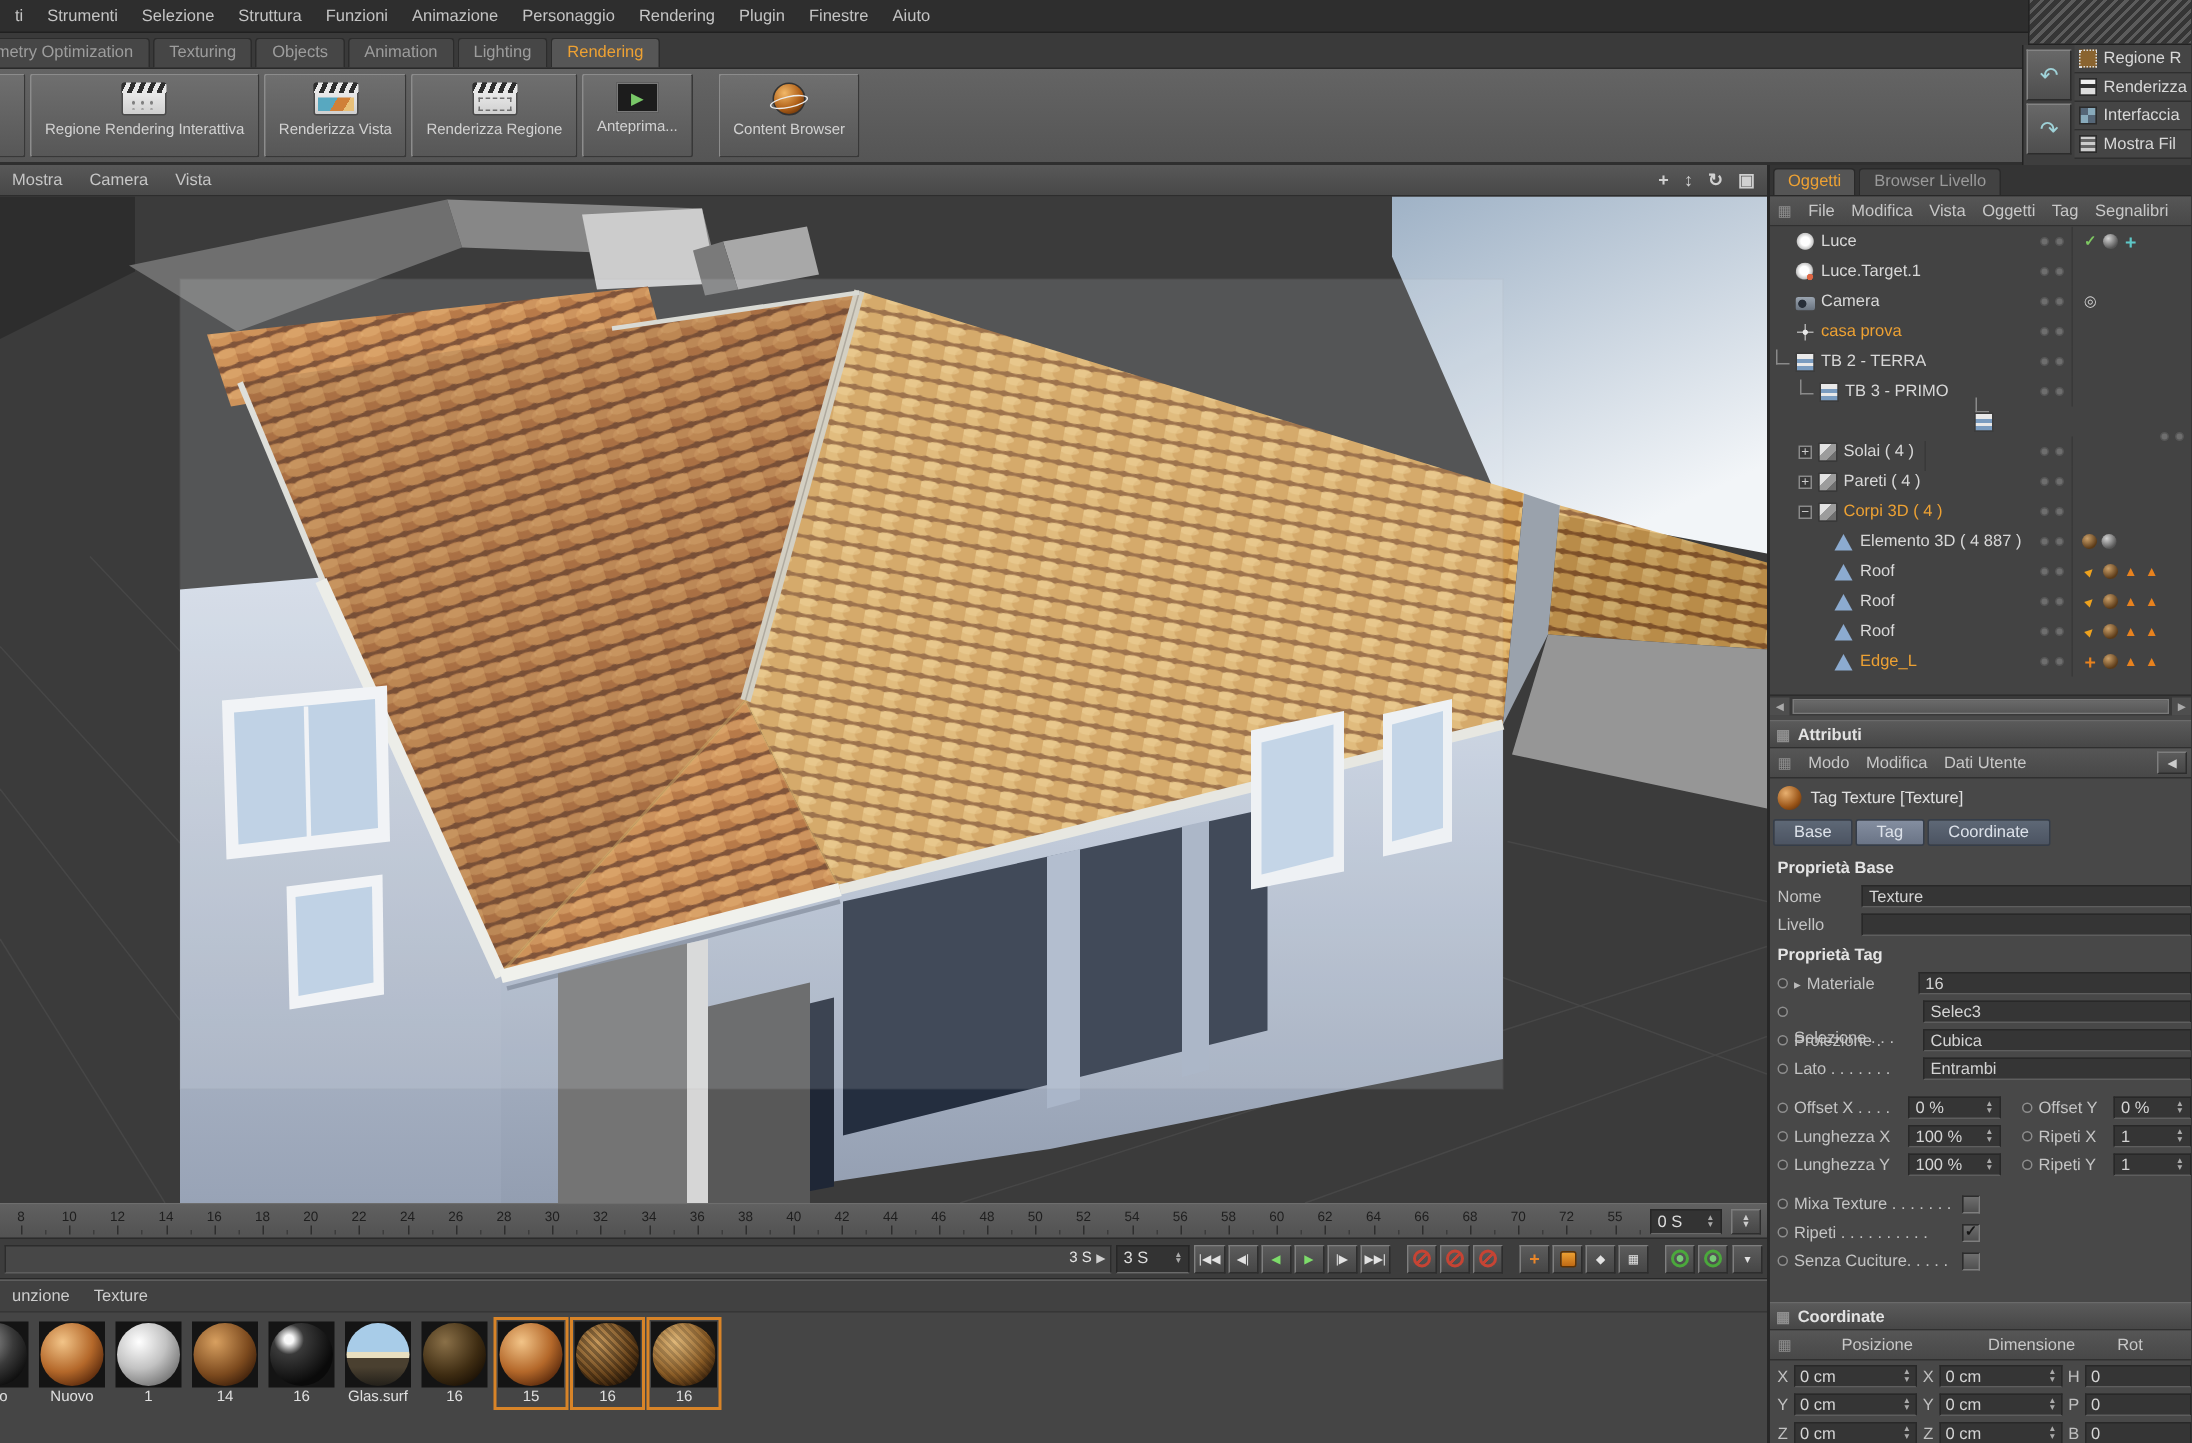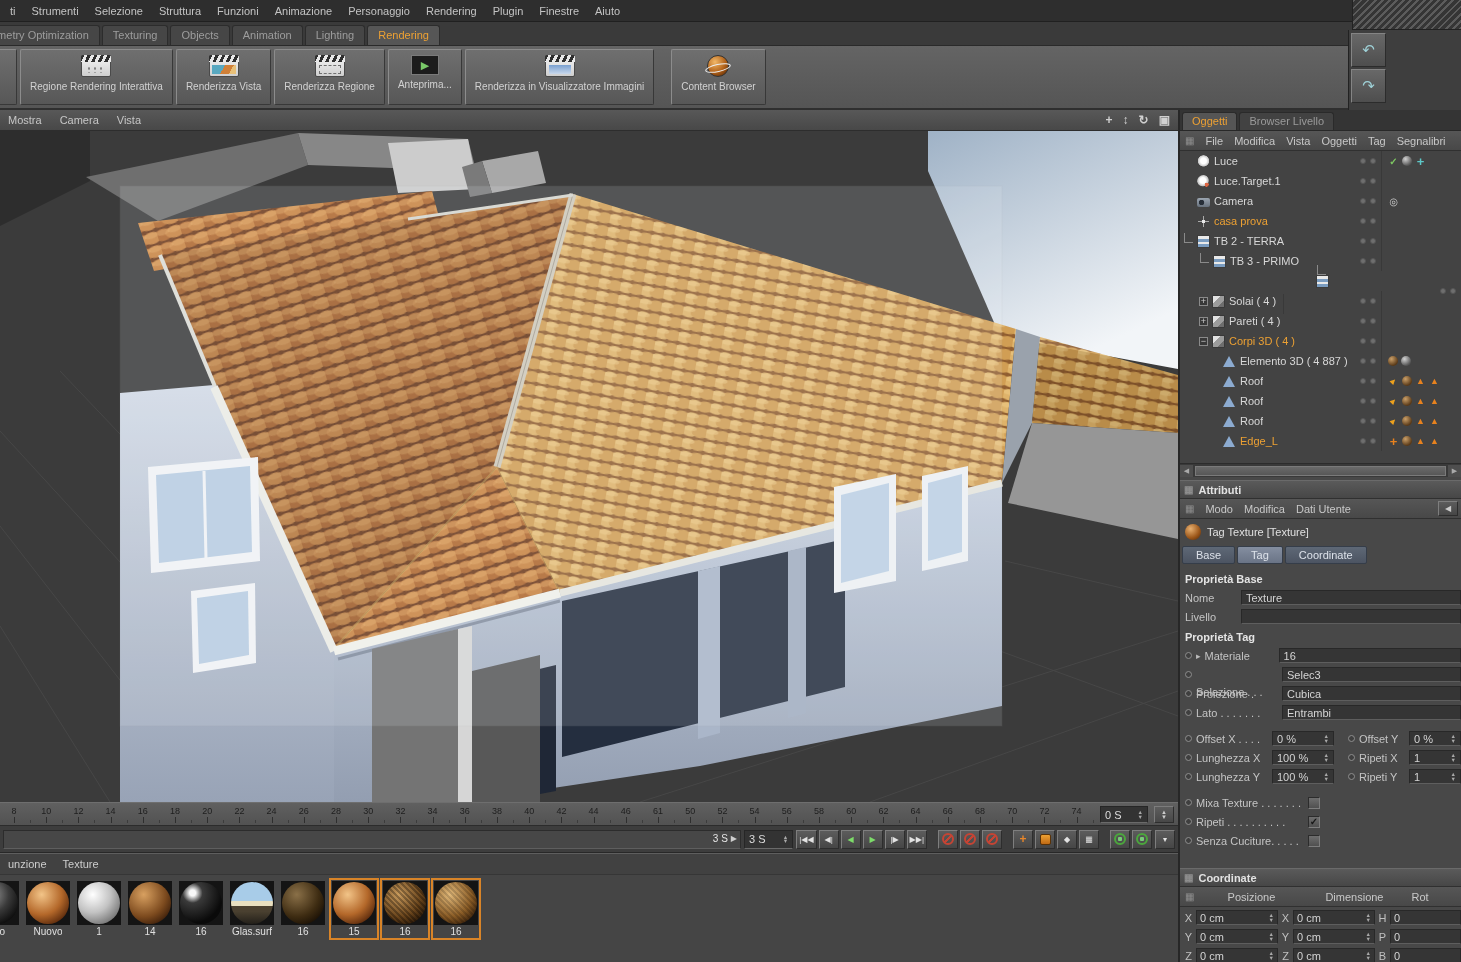--- a/index.html
+++ b/index.html
@@ -195,35 +195,49 @@
         <span class="lbl">Renderizza Vista</span>
       </button>
       <button class="tbtn">
         <span class="ticon ic-clap ic-rr"></span>
         <span class="lbl">Renderizza Regione</span>
       </button>
       <button class="tbtn">
         <span class="ticon ic-prev"></span>
         <span class="lbl">Anteprima...</span>
       </button>
-      <button class="tbtn">
-        <span class="ticon ic-clap ic-rpv"></span>
-        <span class="lbl">Renderizza in Visualizzatore Immagini</span>
-      </button>
       <button class="tbtn tgap">
         <span class="ticon ic-cb"></span>
         <span class="lbl">Content Browser</span>
       </button>
     </div>
 
   <div class="quickpanel">
     <div class="qbtns">
       <div class="qbtn">↶</div>
       <div class="qbtn">↷</div>
     </div>
+    <div class="qlist" id="qp-list">
+        <div class="qrow">
+          <span class="qicon"></span>
+          <span class="qlbl">Regione R</span>
+        </div>
+        <div class="qrow">
+          <span class="qicon"></span>
+          <span class="qlbl">Renderizza</span>
+        </div>
+        <div class="qrow">
+          <span class="qicon"></span>
+          <span class="qlbl">Interfaccia</span>
+        </div>
+        <div class="qrow">
+          <span class="qicon"></span>
+          <span class="qlbl">Mostra Fil</span>
+        </div>
+      </div>
   </div>
 
   <div class="vph">
     <div id="vp-menu" style="display:flex">
         <span class="vpm">Mostra</span>
         <span class="vpm">Camera</span>
         <span class="vpm">Vista</span>
       </div>
     <div class="vpicons" id="vp-icons">
         <span class="vpic">+</span>
@@ -386,21 +400,21 @@
       <span class="tline minor" style="left: 545.2px;"></span>
       <span class="tick" style="left: 561.4px;">42</span>
       <span class="tline" style="left: 561.4px;"></span>
       <span class="tline minor" style="left: 577.4px;"></span>
       <span class="tick" style="left: 593.6px;">44</span>
       <span class="tline" style="left: 593.6px;"></span>
       <span class="tline minor" style="left: 609.6px;"></span>
       <span class="tick" style="left: 625.8px;">46</span>
       <span class="tline" style="left: 625.8px;"></span>
       <span class="tline minor" style="left: 641.8px;"></span>
-      <span class="tick" style="left: 658px;">61</span>
+      <span class="tick" style="left: 658px;">48</span>
       <span class="tline" style="left: 658px;"></span>
       <span class="tline minor" style="left: 674px;"></span>
       <span class="tick" style="left: 690.2px;">50</span>
       <span class="tline" style="left: 690.2px;"></span>
       <span class="tline minor" style="left: 706.2px;"></span>
       <span class="tick" style="left: 722.4px;">52</span>
       <span class="tline" style="left: 722.4px;"></span>
       <span class="tline minor" style="left: 738.4px;"></span>
       <span class="tick" style="left: 754.6px;">54</span>
       <span class="tline" style="left: 754.6px;"></span>
@@ -425,21 +439,21 @@
       <span class="tline minor" style="left: 963.8px;"></span>
       <span class="tick" style="left: 980px;">68</span>
       <span class="tline" style="left: 980px;"></span>
       <span class="tline minor" style="left: 996px;"></span>
       <span class="tick" style="left: 1012.2px;">70</span>
       <span class="tline" style="left: 1012.2px;"></span>
       <span class="tline minor" style="left: 1028.2px;"></span>
       <span class="tick" style="left: 1044.4px;">72</span>
       <span class="tline" style="left: 1044.4px;"></span>
       <span class="tline minor" style="left: 1060.4px;"></span>
-      <span class="tick" style="left: 1076.6px;">74</span>
+      <span class="tick" style="left: 1076.6px;">55</span>
       <span class="tline" style="left: 1076.6px;"></span>
       <span class="tline minor" style="left: 1092.6px;"></span>
     </div>
 
   <div class="transport">
     <div class="pslider">
       <div class="pmark">
         <span>3 S</span>
         <span class="tri">▶</span>
       </div>

